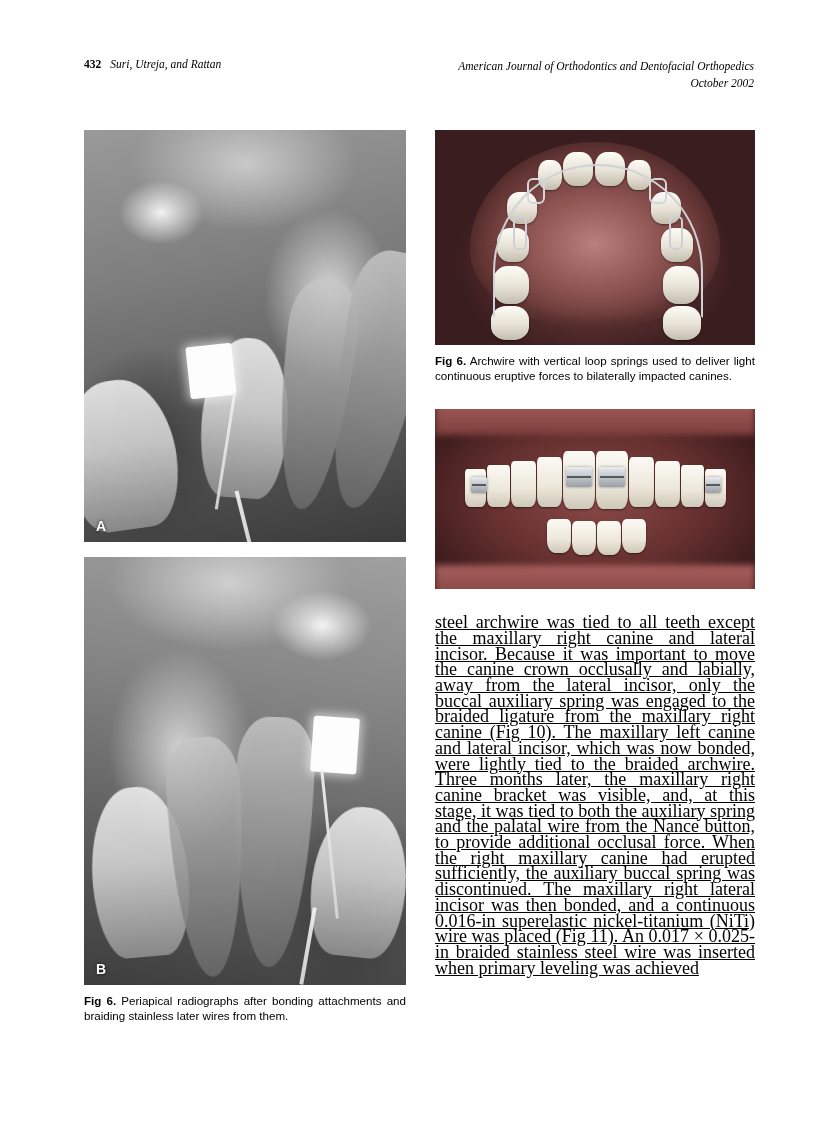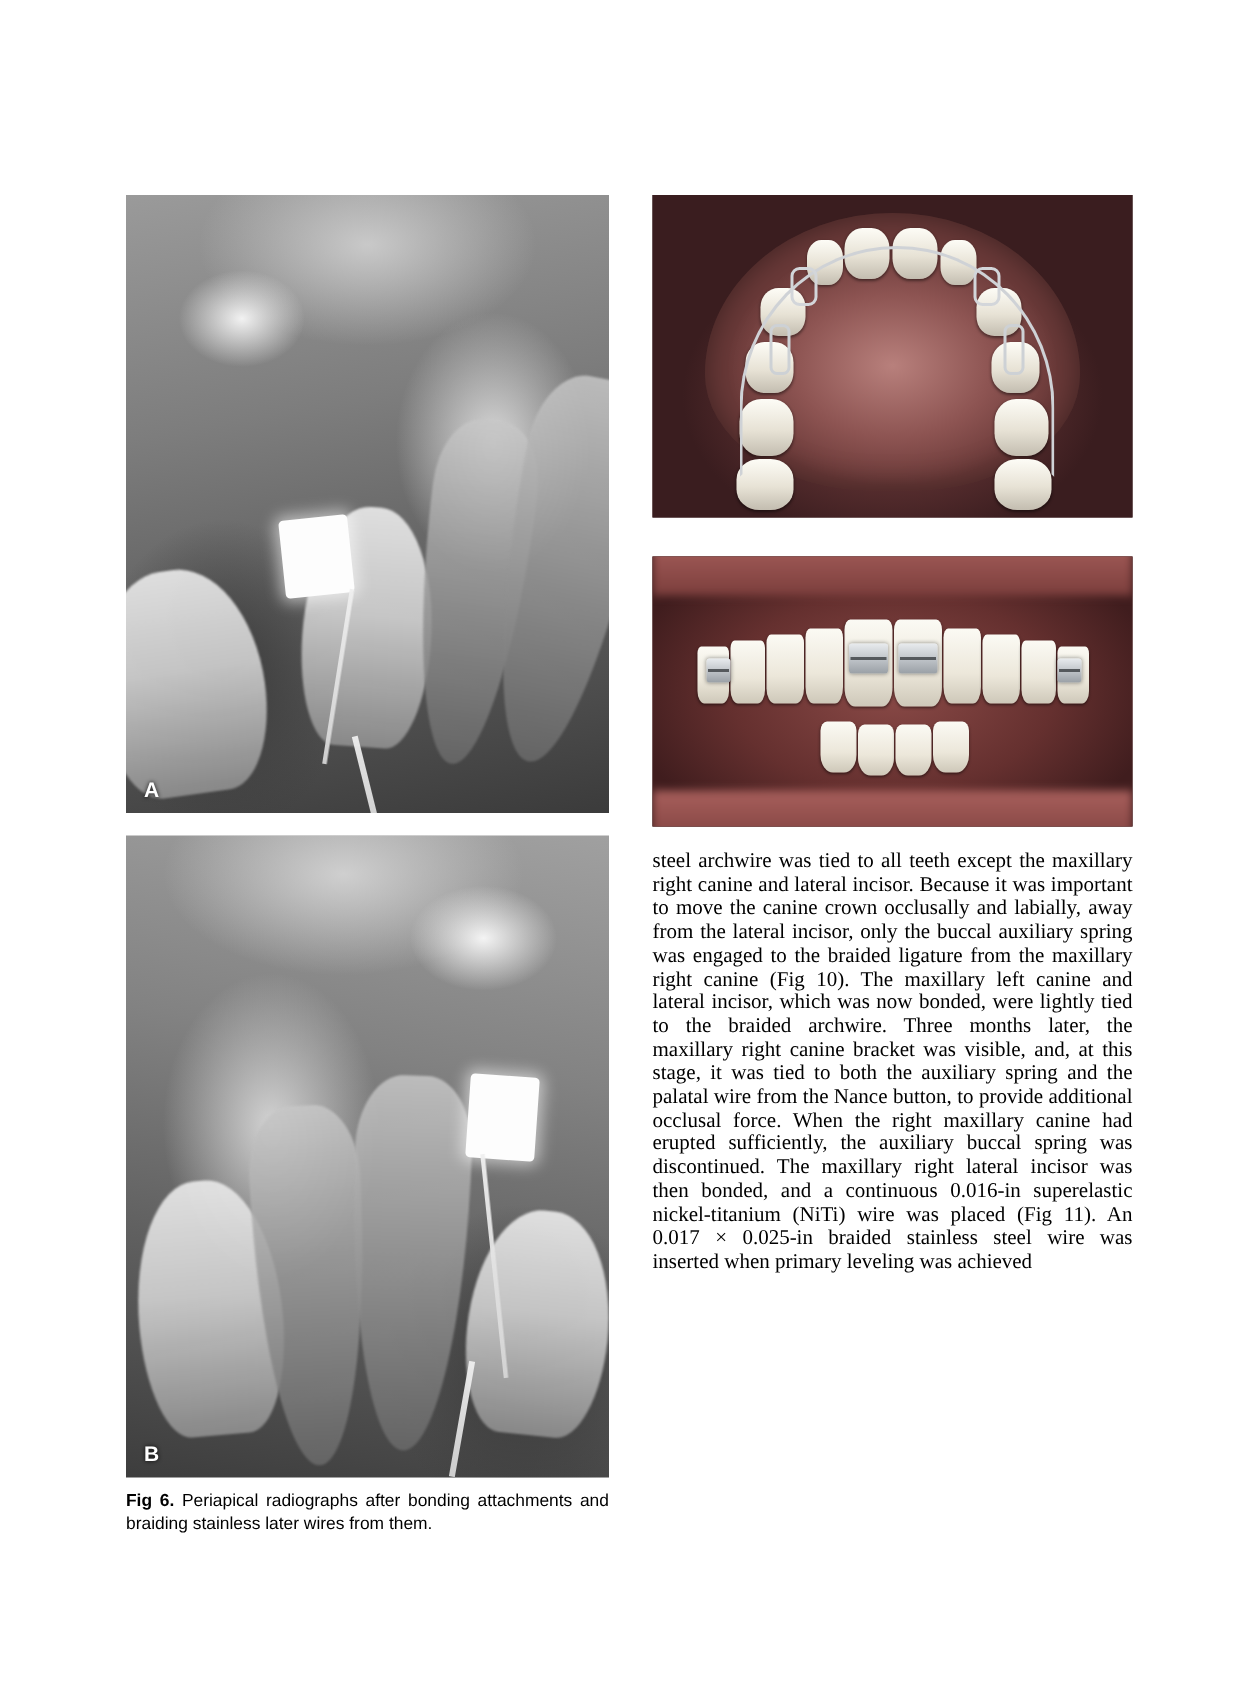--- a/index.html
+++ b/index.html
@@ -205,34 +205,44 @@
     content: "";
     position: absolute;
     left: 1px; right: 1px;
     top: 45%;
     height: 2px;
     background: #55595d;
   }
 
   
   .body-text {
-    font-size: 14px;
+    font-size: 18px;
     line-height: 15.7px;
     text-align: justify;
     text-justify: inter-word;
     hyphens: manual;
-    margin-top: 16px;
+    margin-top: 26px;
+    text-decoration: underline;
   }
   .body-text p { margin: 0; }
 </style>
 </head>
 <body>
 
 <div class="page">
 
+  <div class="running-head">
+    <div class="rh-left">
+      <span class="pageno">432</span><span>Suri, Utreja, and Rattan</span>
+    </div>
+    <div class="rh-right">
+      <div>American Journal of Orthodontics and Dentofacial Orthopedics</div>
+      <div>October 2002</div>
+    </div>
+  </div>
 
   <div class="col-left">
 
     <div class="figure">
       <div class="fig-img radio" style="height:412px;">
 
         <div class="tooth" style="left:-18px; top:250px; width:110px; height:150px; transform:rotate(-8deg);"></div>
         <div class="tooth" style="left:118px; top:208px; width:86px; height:160px; transform:rotate(4deg);"></div>
         <div class="root" style="left:196px; top:150px; width:70px; height:230px; transform:rotate(7deg);"></div>
         <div class="root" style="left:252px; top:120px; width:82px; height:260px; transform:rotate(11deg);"></div>
@@ -286,20 +296,24 @@
         <div class="tooth-o" style="left:226px; top:98px; width:32px; height:34px;"></div>
         <div class="tooth-o" style="left:228px; top:136px; width:36px; height:38px;"></div>
         <div class="tooth-o" style="left:228px; top:176px; width:38px; height:34px;"></div>
 
         <div class="arch-wire" style="left:58px; top:34px; width:206px; height:150px;"></div>
         <div style="position:absolute; left:92px; top:48px; width:14px; height:22px; border:2px solid #d3d6da; border-radius:6px;"></div>
         <div style="position:absolute; left:214px; top:48px; width:14px; height:22px; border:2px solid #d3d6da; border-radius:6px;"></div>
         <div style="position:absolute; left:78px; top:86px; width:10px; height:30px; border:2px solid #cdd1d5; border-radius:5px;"></div>
         <div style="position:absolute; left:234px; top:86px; width:10px; height:30px; border:2px solid #cdd1d5; border-radius:5px;"></div>
       </div>
+      <div class="caption">
+        <span class="lbl">Fig 6.</span>
+        <span>Archwire with vertical loop springs used to deliver light continuous eruptive forces to bilaterally impacted canines.</span>
+      </div>
     </div>
 
     <div class="figure" style="margin-top:26px;">
       <div class="fig-img photo-frontal">
         <div class="lip" style="top:-12px;"></div>
         <div class="lip" style="bottom:-14px;"></div>
 
         <div class="tooth-f" style="left:128px; top:42px; width:32px; height:58px;"></div>
         <div class="tooth-f" style="left:161px; top:42px; width:32px; height:58px;"></div>
         <div class="tooth-f" style="left:102px; top:48px; width:25px; height:50px;"></div>

